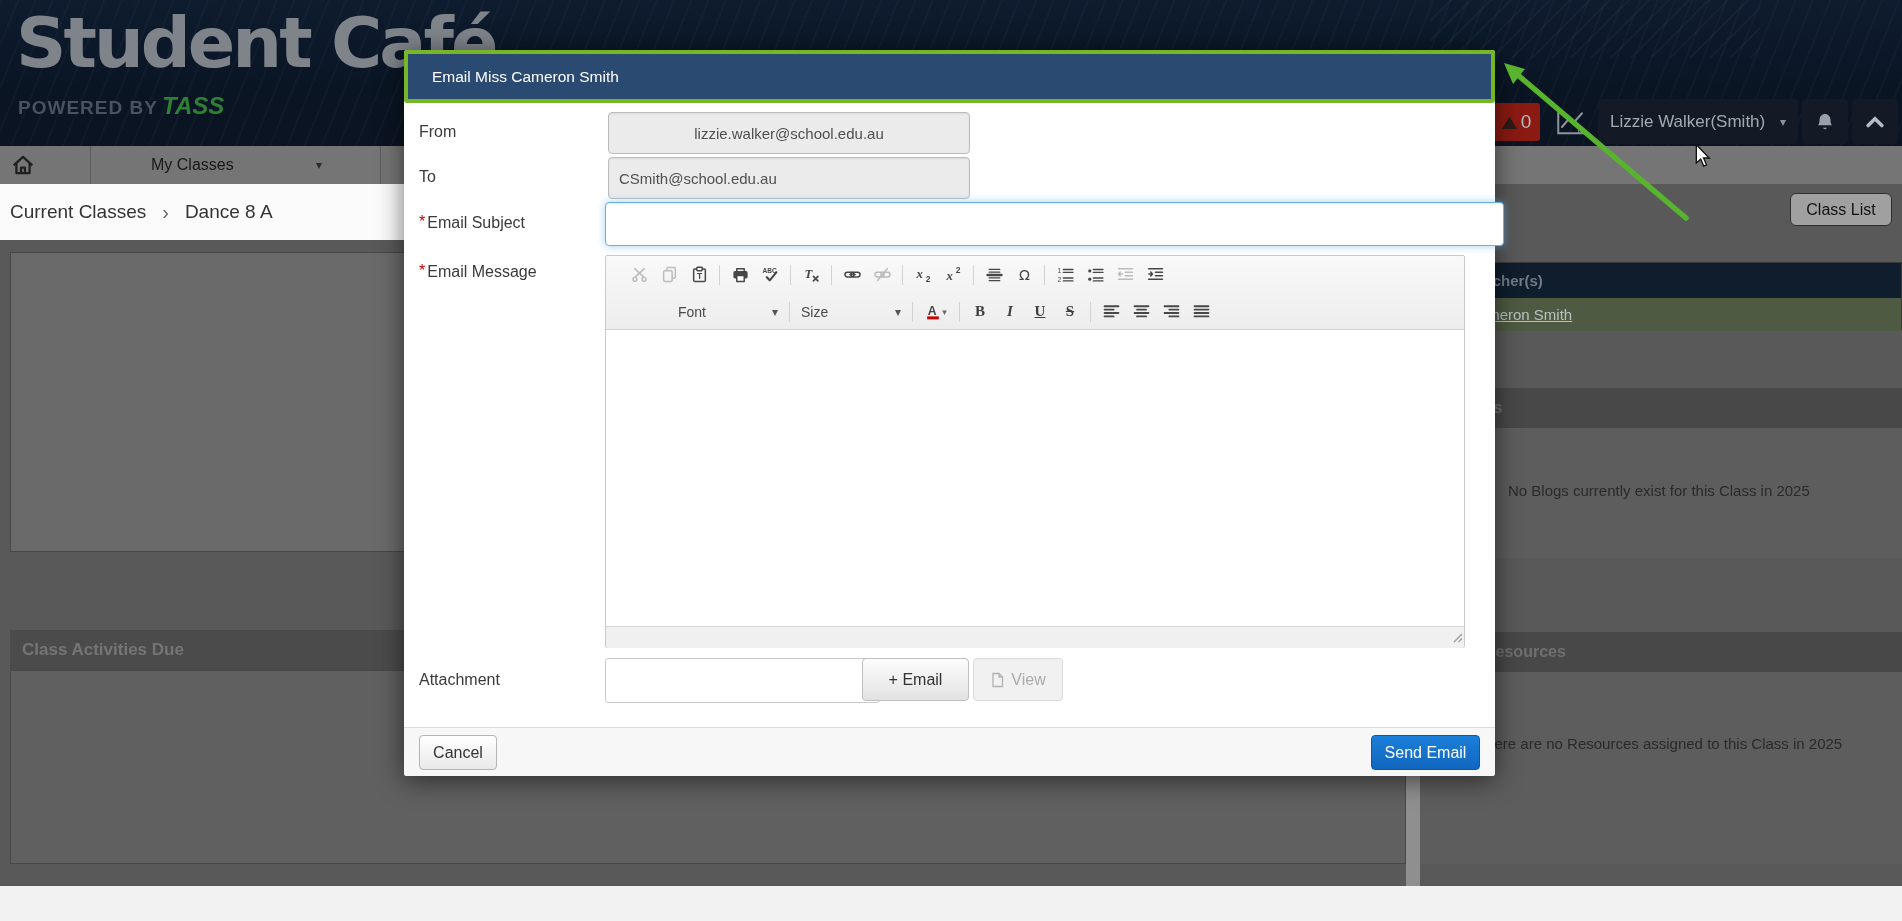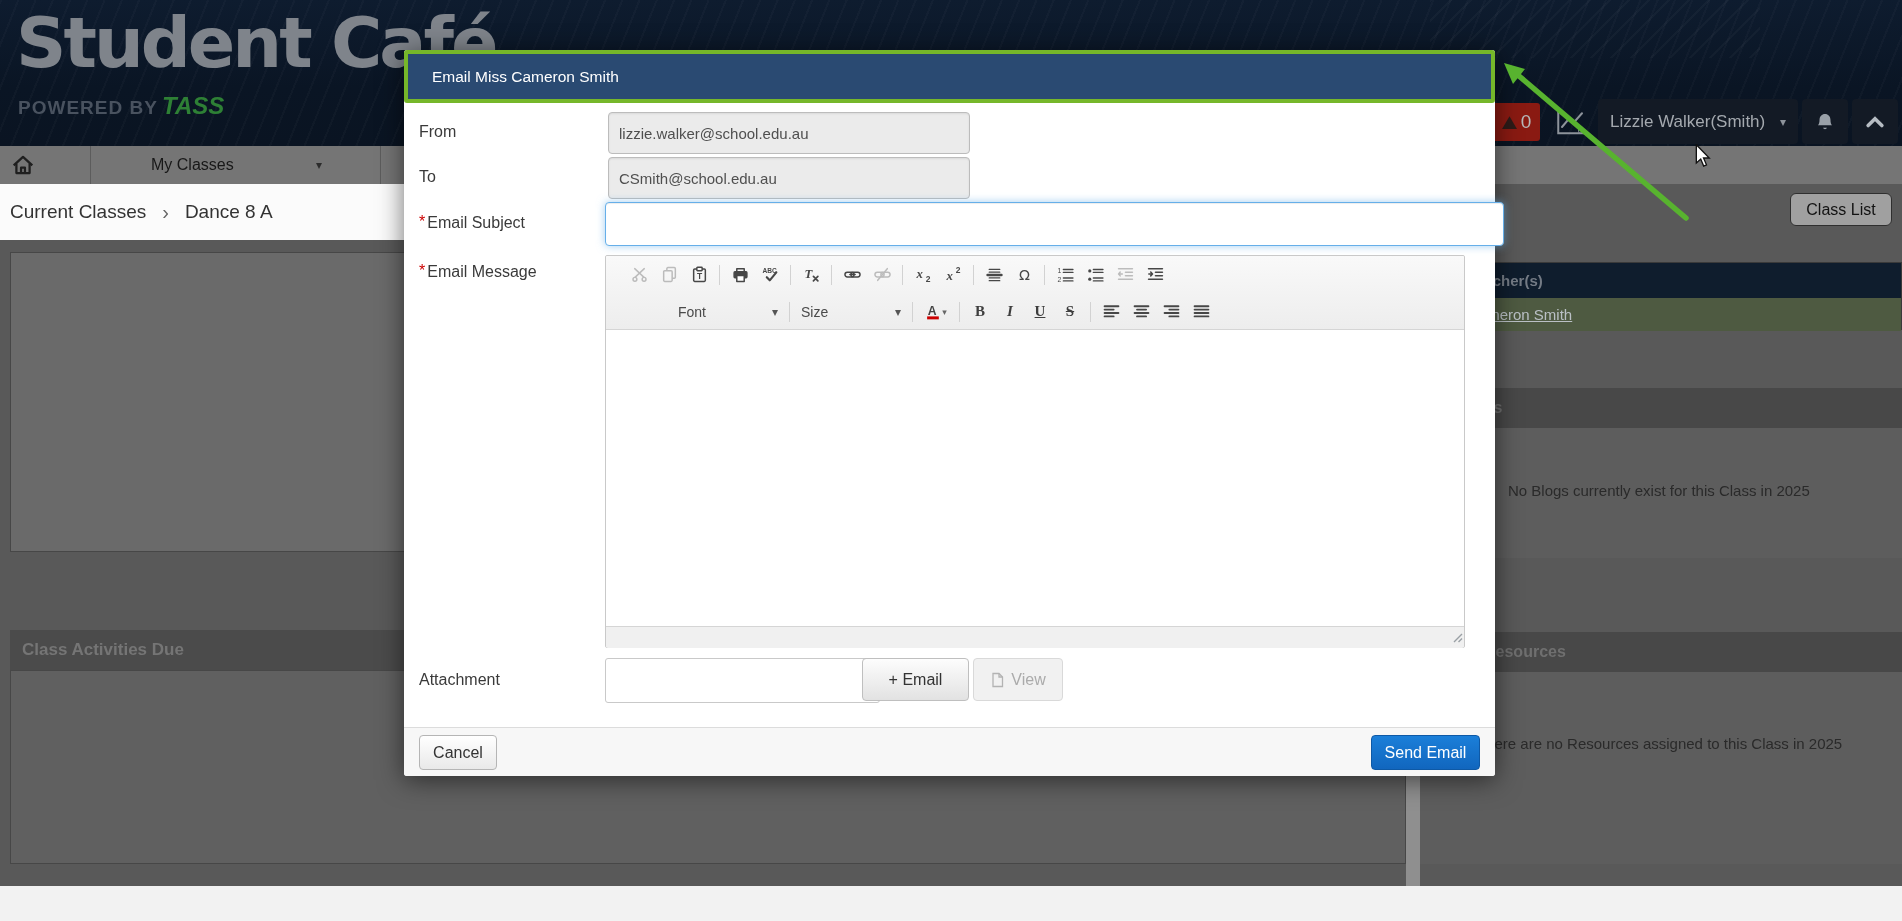--- a/index.html
+++ b/index.html
@@ -222,21 +222,21 @@
   </div>
 
   <div id="modal" class="abs">
     <div id="modal-header" class="abs">
       <span id="modal-title">Email Miss Cameron Smith</span>
     </div>
 
     <div class="lbl" style="top:62px;height:40px;">
       <span>From</span>
     </div>
-    <input class="ro-input" style="left: 204px; top: 62px; width: 340px;" readonly="" value="lizzie.walker@school.edu.au">
+    <input class="ro-input" style="left: 204px; top: 62px; width: 340px; text-align: center;" readonly="" value="lizzie.walker@school.edu.au">
 
     <div class="lbl" style="top:107px;height:40px;">
       <span>To</span>
     </div>
     <input class="ro-input" style="left: 204px; top: 107px; width: 340px;" readonly="" value="CSmith@school.edu.au">
 
     <div class="lbl" style="top:152px;height:42px;">
       <span class="req">*</span>
       <span>Email Subject</span>
     </div>

